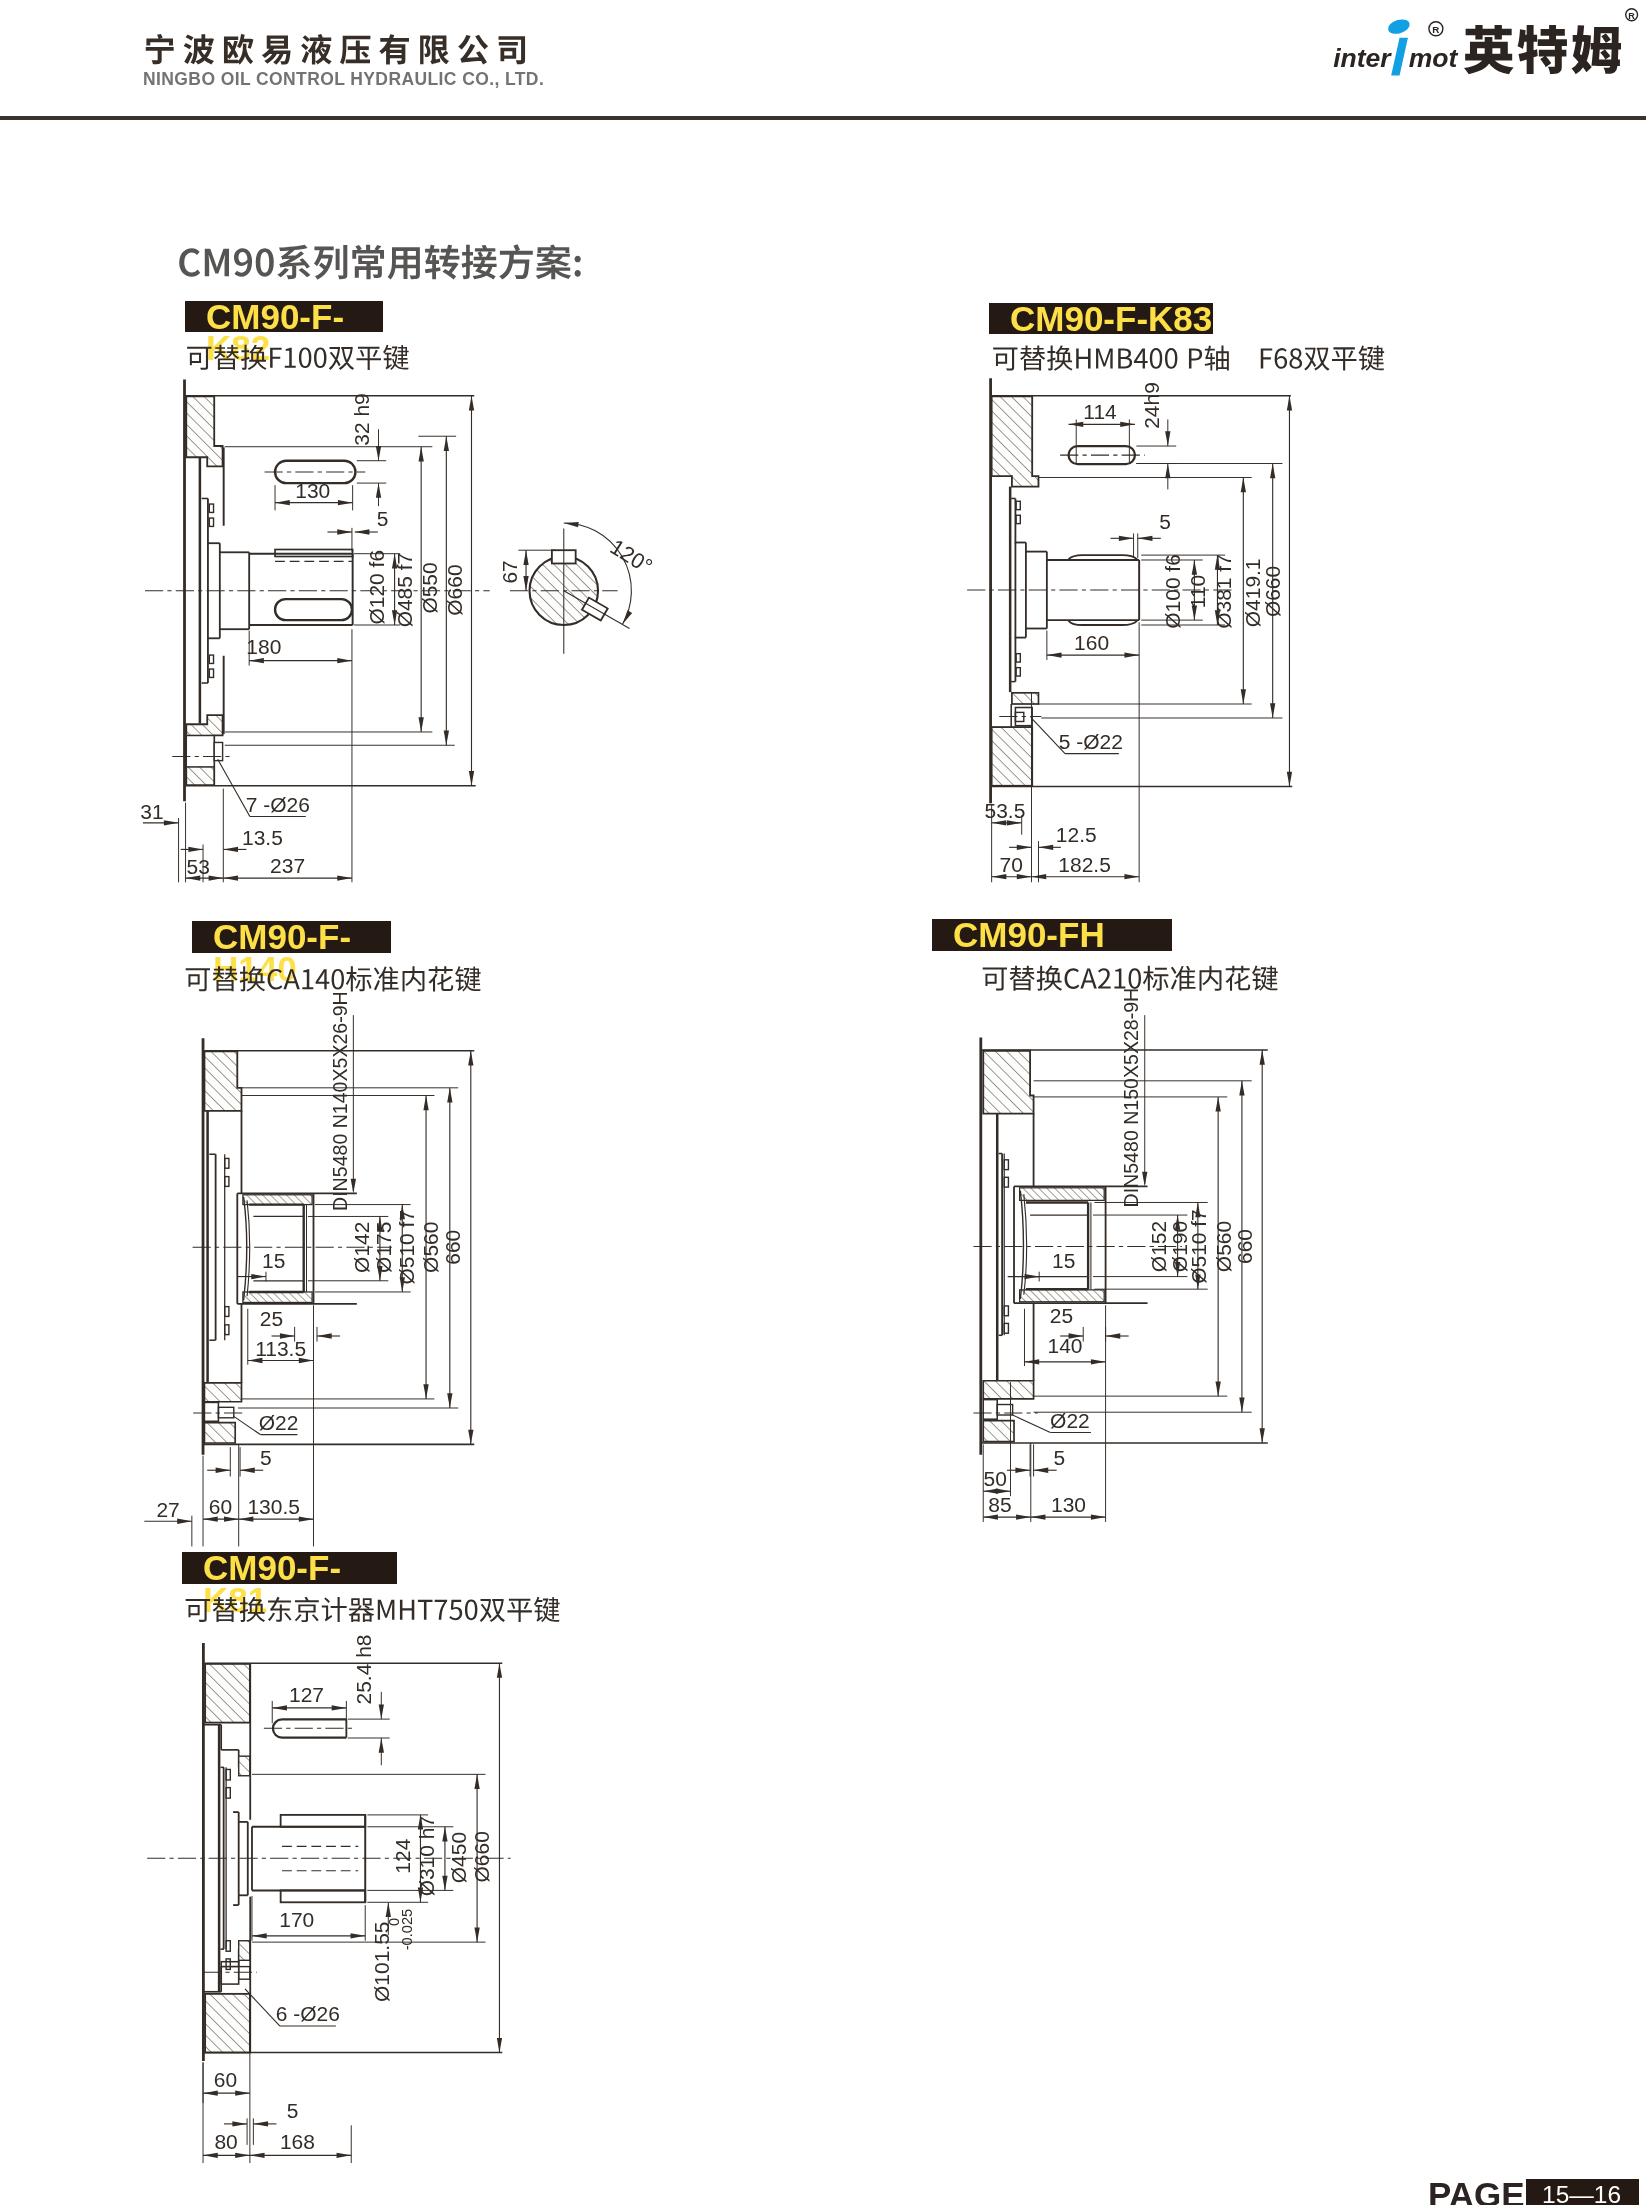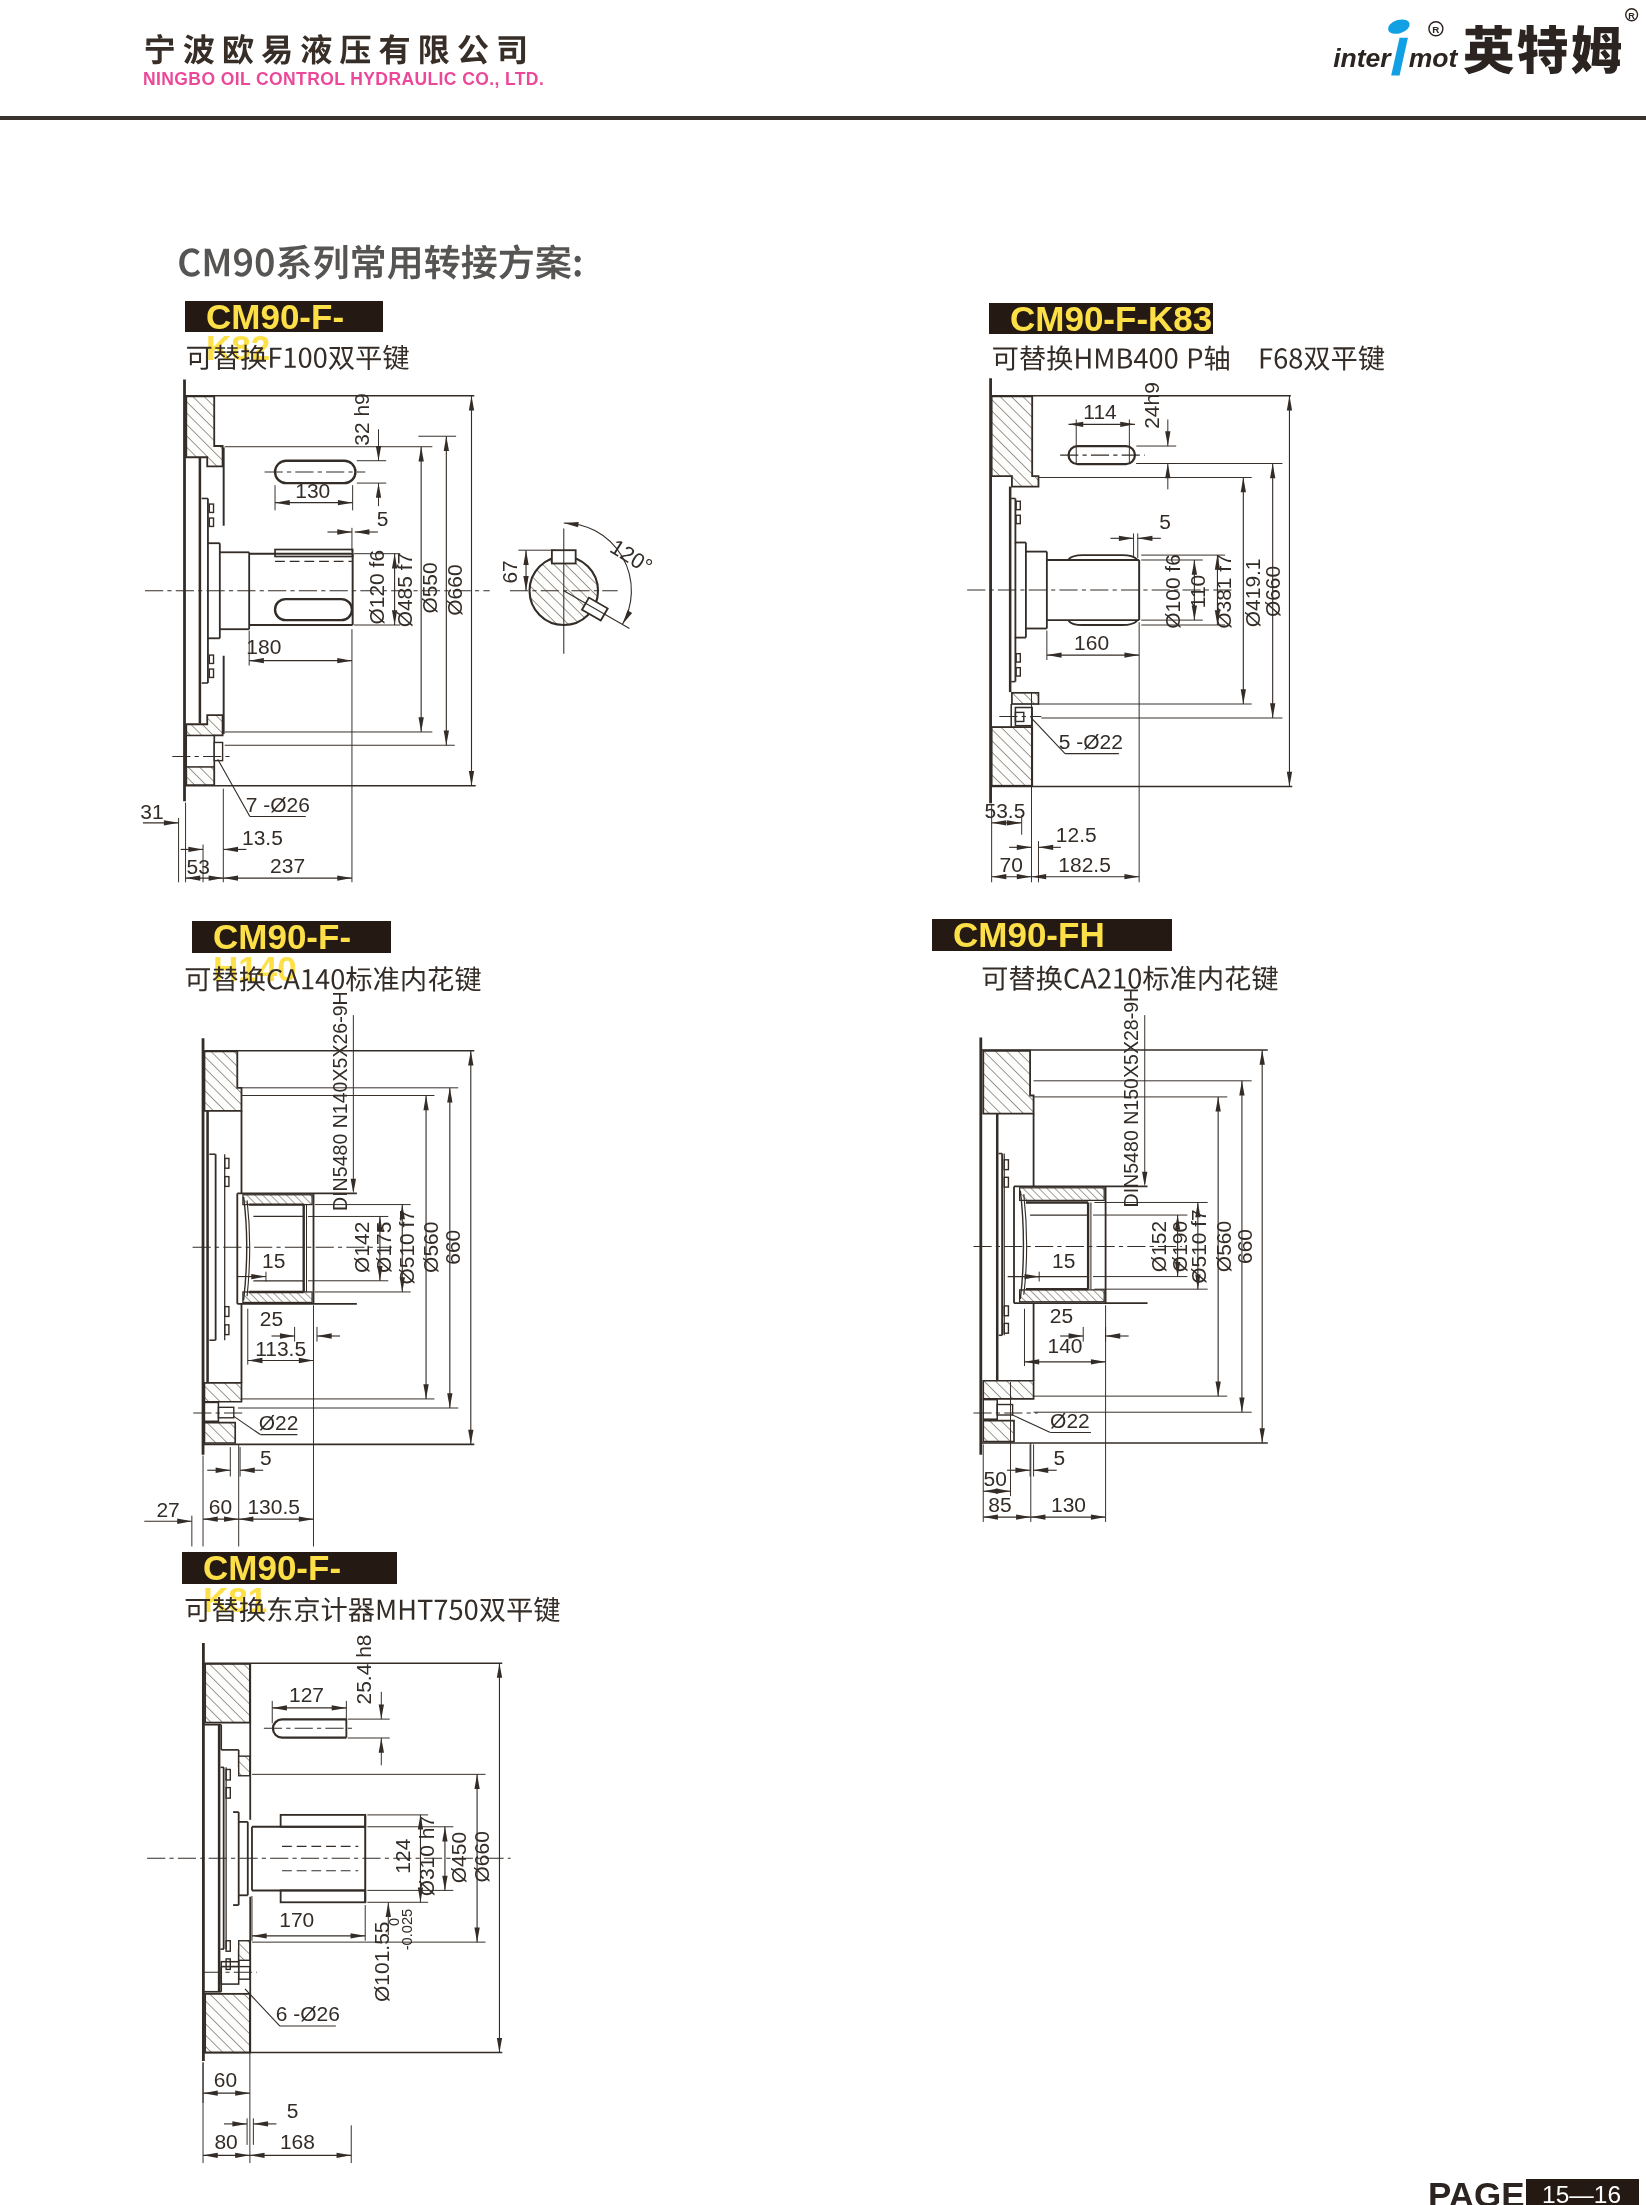--- a/index.html
+++ b/index.html
@@ -4,21 +4,21 @@
 <style>
 * { margin:0; padding:0; box-sizing:border-box; }
 html { overflow:hidden; }
 body { width:1647px; height:2205px; background:#ffffff; font-family:"Liberation Sans", sans-serif; position:relative; overflow:hidden; }
 .abs { position:absolute; }
 .lblbox { position:absolute; background:#251a13; color:#fde047; font-weight:bold; font-size:35px; line-height:32px; padding-left:21px; }
 </style>
 </head>
 <body>
 
-<div class="abs" style="left:143px; top:69px; font-size:17.5px; font-weight:bold; color:#ec4899; letter-spacing:0.4px;">NINGBO OIL CONTROL HYDRAULIC CO., LTD.</div>
+<div class="abs" style="left:143px; top:69px; font-size:17.5px; font-weight:bold; color:#737373; letter-spacing:0.4px;">NINGBO OIL CONTROL HYDRAULIC CO., LTD.</div>
 <div class="abs" style="left:0; top:116px; width:1647px; height:3.5px; background:#3a332d;"></div>
 
 <svg class="abs" style="left:1294px; top:0px;" width="353" height="98" viewBox="0 0 505 140">
   <text x="56" y="96" font-size="38" font-weight="bold" font-style="italic" fill="#2b2420">inter</text>
   <text x="164" y="96" font-size="38" font-weight="bold" font-style="italic" fill="#2b2420">mot</text>
   <ellipse cx="150" cy="38" rx="16" ry="9.5" fill="#12a0e5" transform="rotate(-18 150 38)"></ellipse>
   <path d="M163,54 L151,108 L139,108 L151,54 Z" fill="#12a0e5"></path>
   <circle cx="203" cy="41" r="10" fill="none" stroke="#2b2420" stroke-width="2"></circle>
   <text x="203" y="47" font-size="14" font-weight="bold" fill="#2b2420" text-anchor="middle">R</text>
   <circle cx="483" cy="21" r="8.5" fill="none" stroke="#2b2420" stroke-width="2"></circle>

